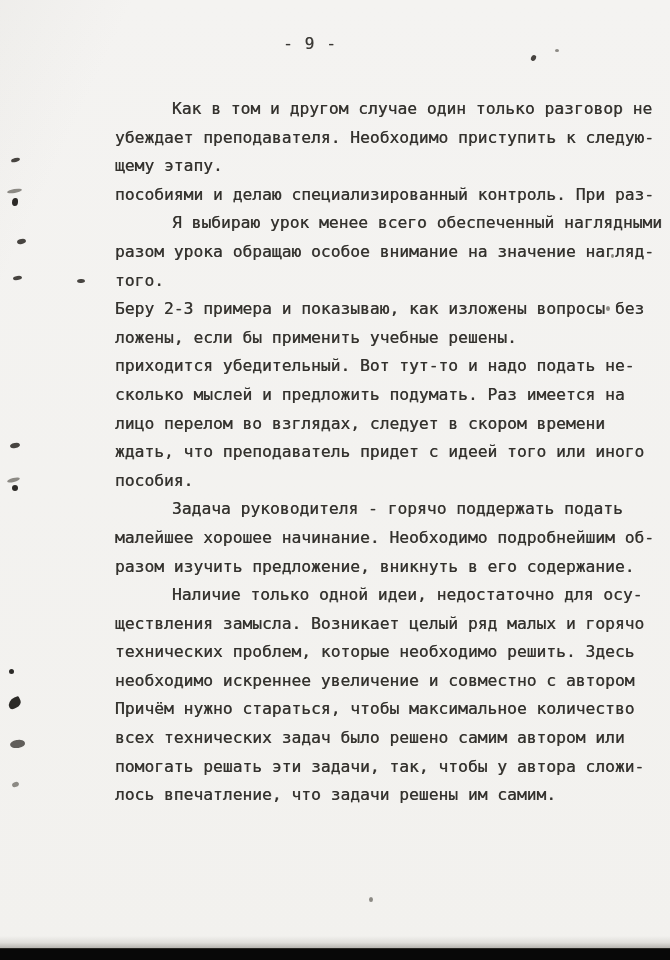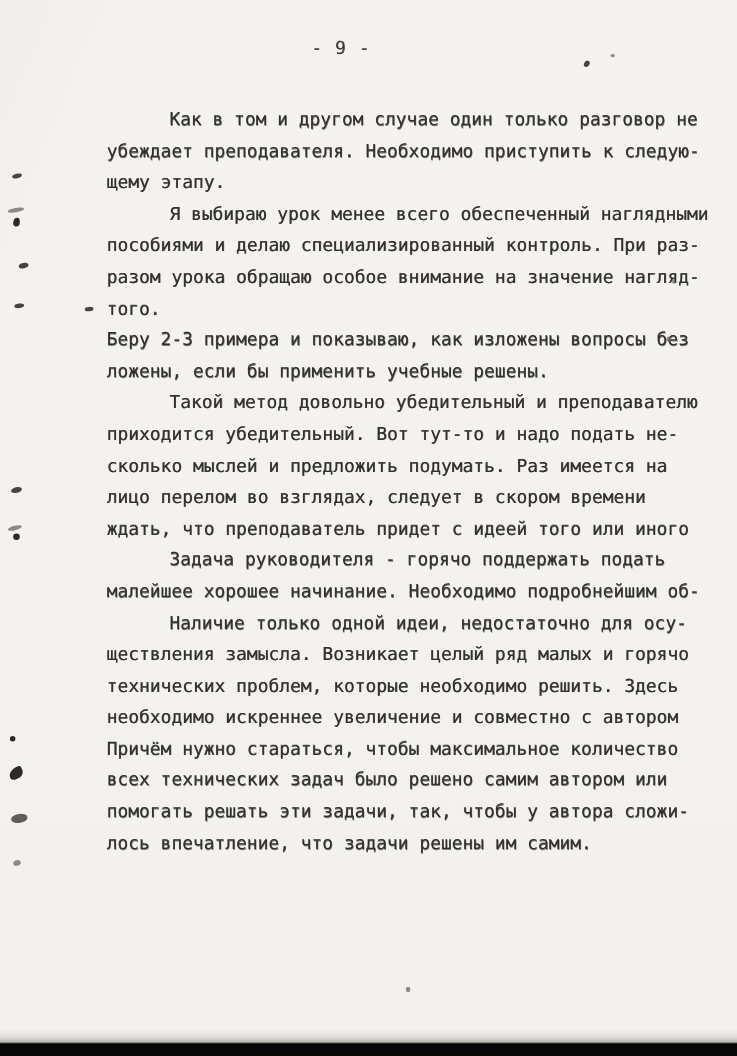--- a/index.html
+++ b/index.html
@@ -19,21 +19,21 @@
     left: 283px;
     top: 34px;
     font-size: 16.3px;
     letter-spacing: 1px;
     color: #3a3834;
     text-shadow: 0.4px 0.4px 0.6px rgba(55,52,48,0.55);
     white-space: pre;
   }
   .doc-text {
     position: absolute;
-    left: 97px;
+    left: 115px;
     top: 95px;
     width: 552px;
   }
   .paragraph { margin: 0; padding: 0; }
   .line {
     height: 28.6px;
     line-height: 28.6px;
     font-size: 16.3px;
     white-space: pre;
     color: #33312d;
@@ -72,39 +72,40 @@
 
   <div class="page-number">- 9 -</div>
 
   <div class="doc-text">
       <div class="paragraph">
         <div class="line indent">Как в том и другом случае один только разговор не</div>
         <div class="line">убеждает преподавателя. Необходимо приступить к следую-</div>
         <div class="line">щему этапу.</div>
       </div>
       <div class="paragraph">
+        <div class="line">пособиями и делаю специализированный контроль. При раз-</div>
         <div class="line indent">Я выбираю урок менее всего обеспеченный наглядными</div>
-        <div class="line">пособиями и делаю специализированный контроль. При раз-</div>
         <div class="line">разом урока обращаю особое внимание на значение нагляд-</div>
         <div class="line">того.</div>
       </div>
       <div class="paragraph">
         <div class="line">Беру 2-3 примера и показываю, как изложены вопросы без</div>
         <div class="line">ложены, если бы применить учебные решены.</div>
       </div>
       <div class="paragraph">
-        <div class="line indent">Такой метод довольно убедительный и преподавателю</div>
         <div class="line">приходится убедительный. Вот тут-то и надо подать не-</div>
         <div class="line">сколько мыслей и предложить подумать. Раз имеется на</div>
         <div class="line">лицо перелом во взглядах, следует в скором времени</div>
         <div class="line">ждать, что преподаватель придет с идеей того или иного</div>
+        <div class="line">пособия.</div>
       </div>
       <div class="paragraph">
         <div class="line indent">Задача руководителя - горячо поддержать подать</div>
         <div class="line">малейшее хорошее начинание. Необходимо подробнейшим об-</div>
+        <div class="line">разом изучить предложение, вникнуть в его содержание.</div>
       </div>
       <div class="paragraph">
         <div class="line indent">Наличие только одной идеи, недостаточно для осу-</div>
         <div class="line">ществления замысла. Возникает целый ряд малых и горячо</div>
         <div class="line">технических проблем, которые необходимо решить. Здесь</div>
         <div class="line">необходимо искреннее увеличение и совместно с автором</div>
       </div>
       <div class="paragraph">
         <div class="line">Причём нужно стараться, чтобы максимальное количество</div>
         <div class="line">всех технических задач было решено самим автором или</div>

